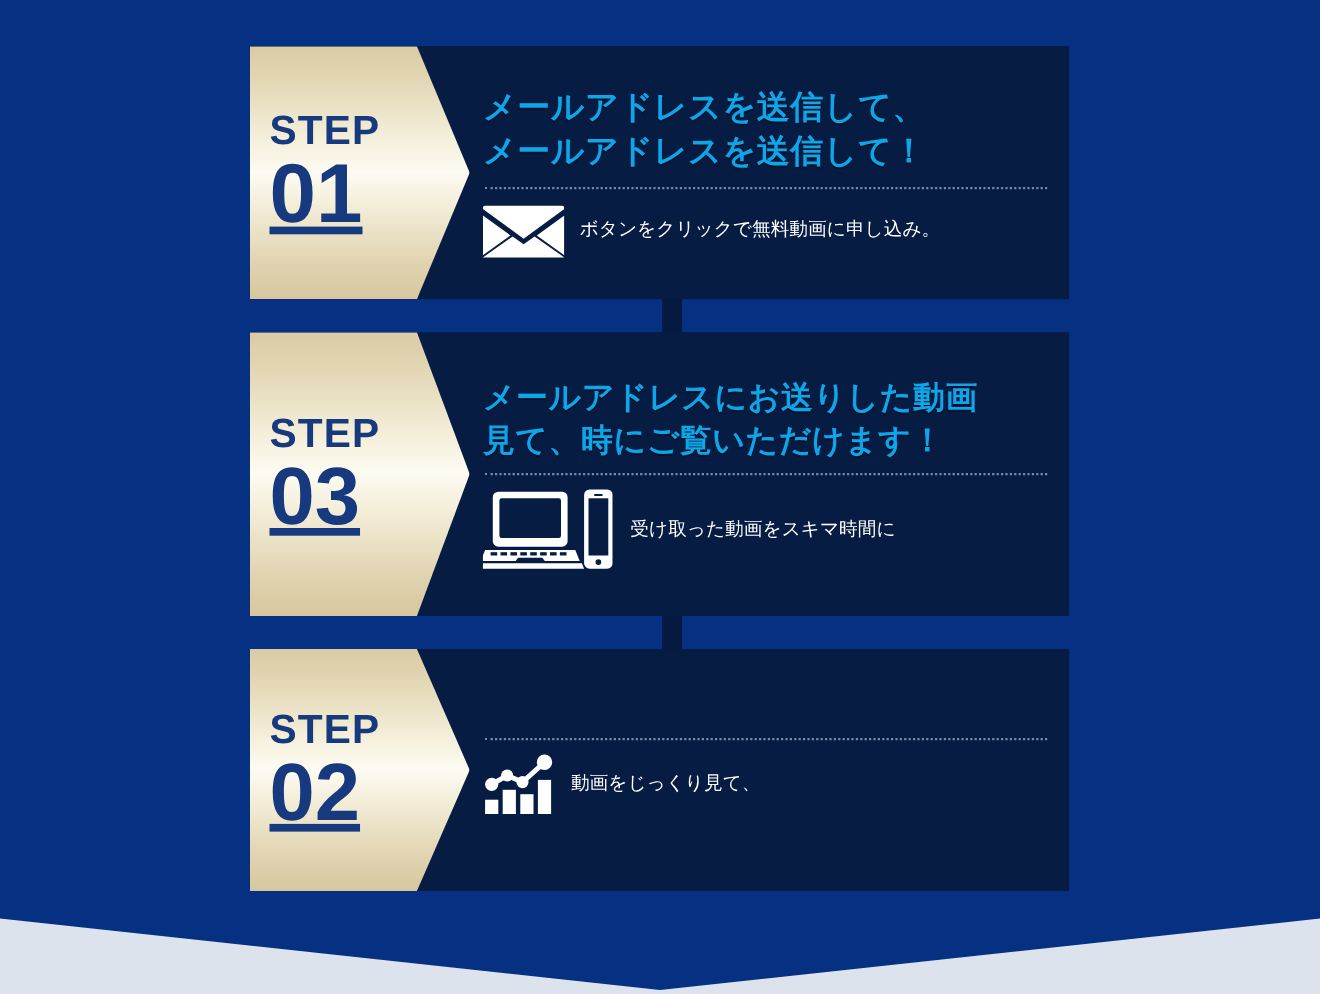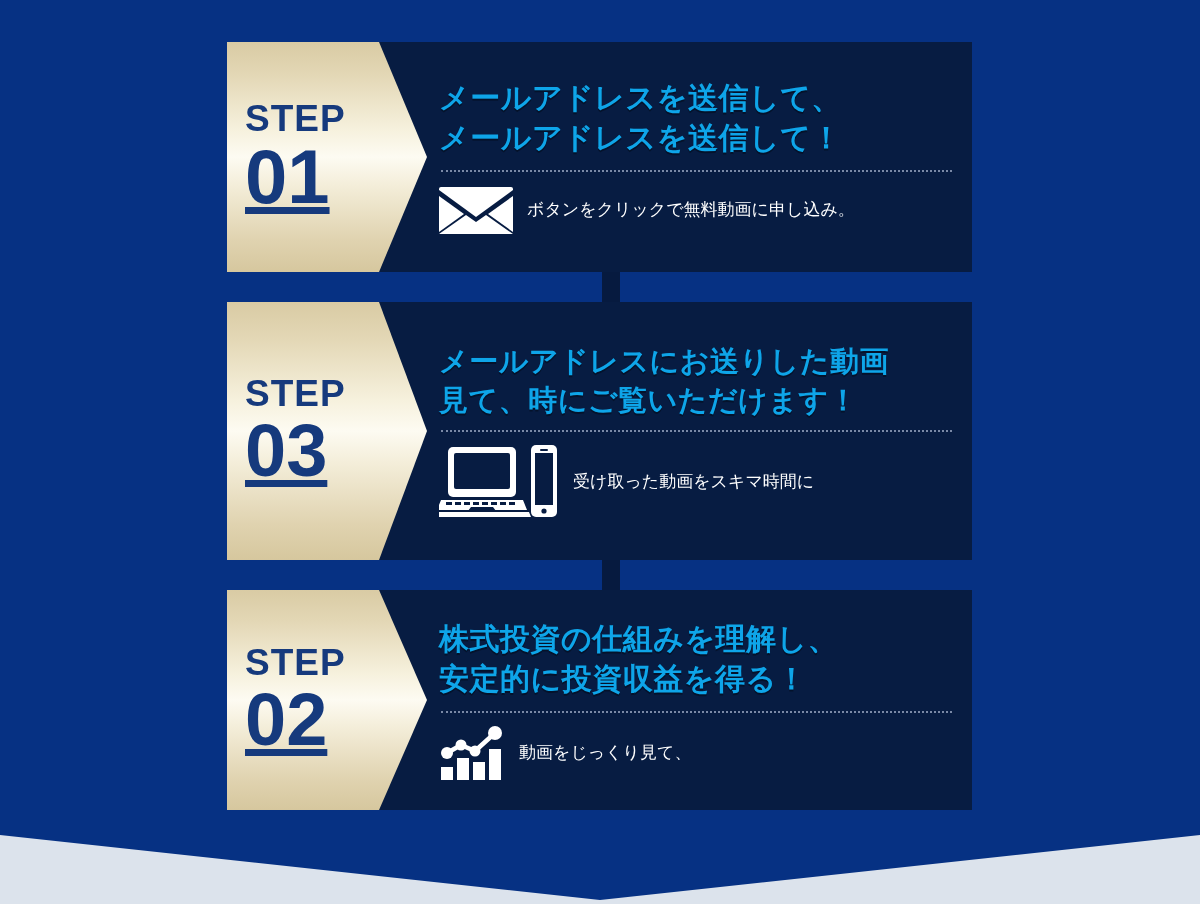--- a/index.html
+++ b/index.html
@@ -231,24 +231,20 @@
       </div>
     </div>
   </div>
 
   <div class="card step3">
     <div class="badge">
       <div class="badge-step">STEP</div>
       <div class="badge-num">02</div>
     </div>
     <div class="content">
-      <div class="headline">
-        <span class="nowrap-line">株式投資の仕組みを理解し、</span>
-        <span class="nowrap-line">安定的に投資収益を得る！</span>
-      </div>
       <div class="divider"></div>
       <div class="sub-row">
         <span class="sub-icon">
           <svg width="66" height="56" viewBox="0 0 66 56" aria-hidden="true">
             <polyline points="8,28 22,20 36,26 56,8" fill="none" stroke="#ffffff" stroke-width="4.5"></polyline>
             <circle cx="8" cy="28" r="6" fill="#ffffff"></circle>
             <circle cx="22" cy="20" r="5.5" fill="#ffffff"></circle>
             <circle cx="36" cy="26" r="5.5" fill="#ffffff"></circle>
             <circle cx="56" cy="8" r="7" fill="#ffffff"></circle>
             <rect x="2" y="42" width="12" height="13" fill="#ffffff"></rect>

